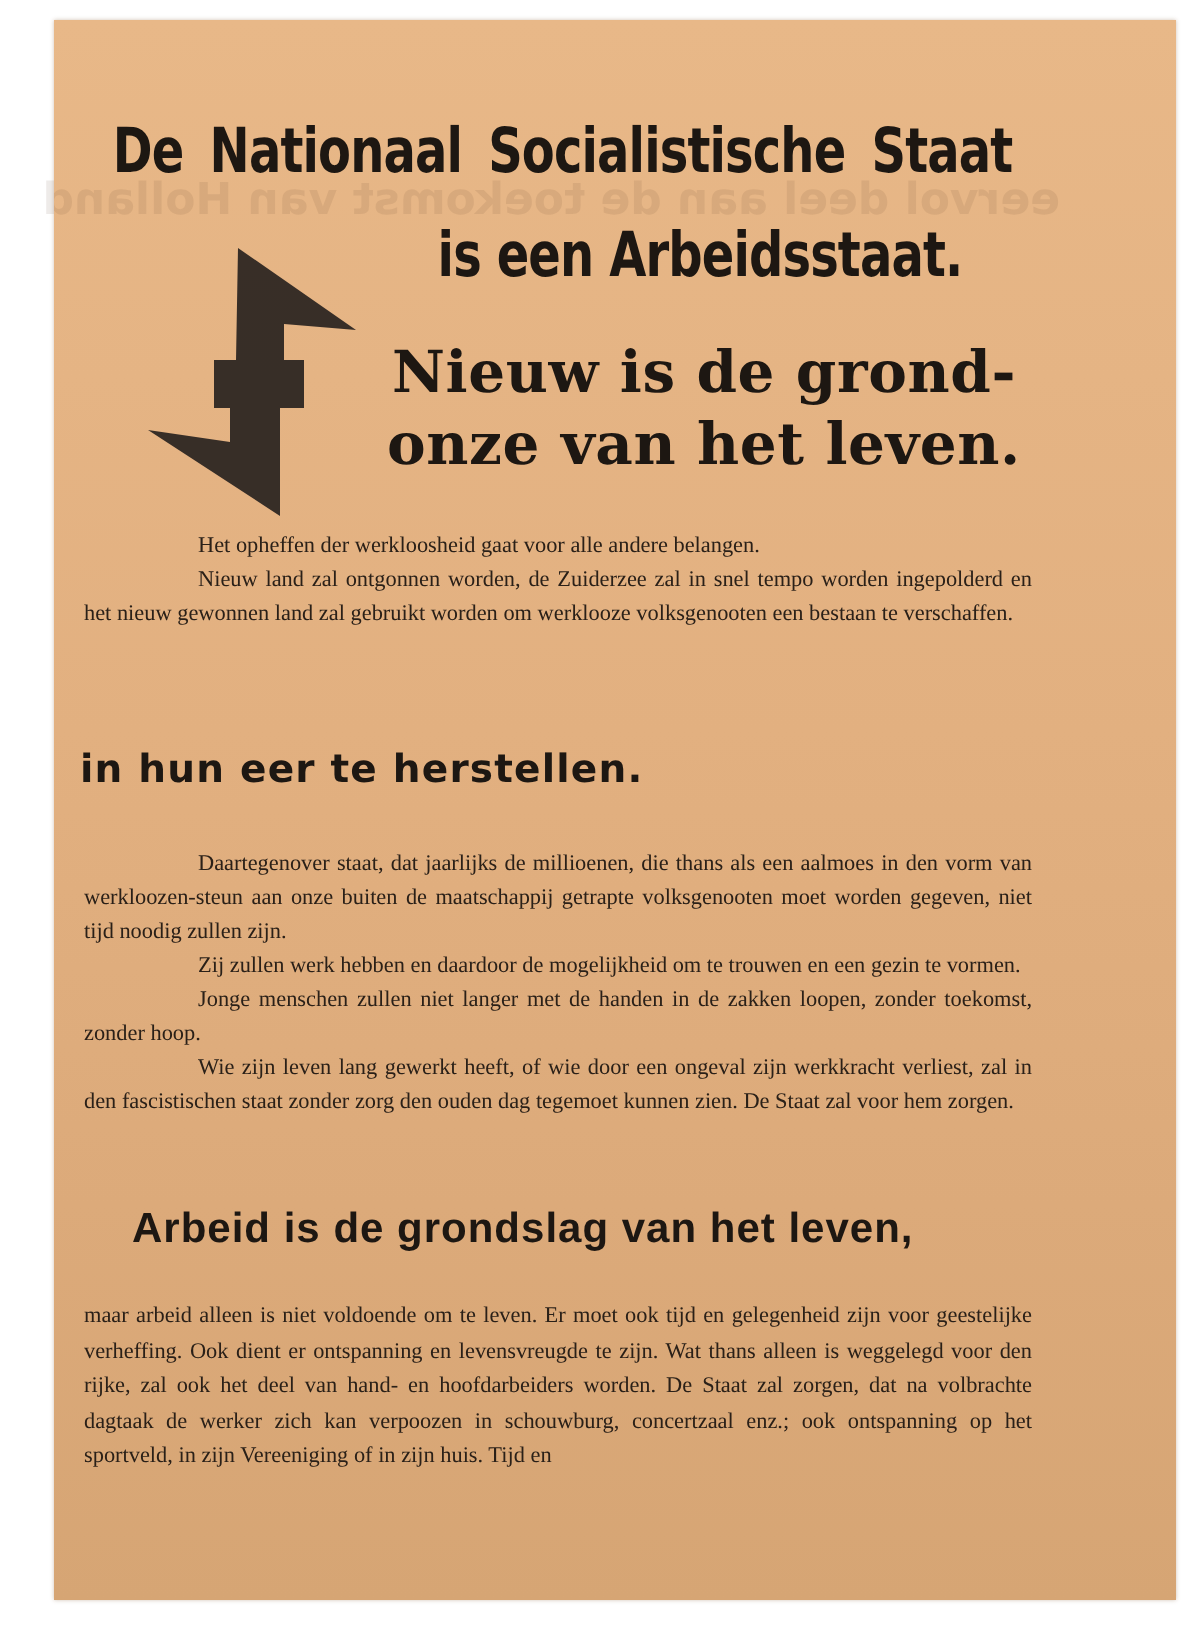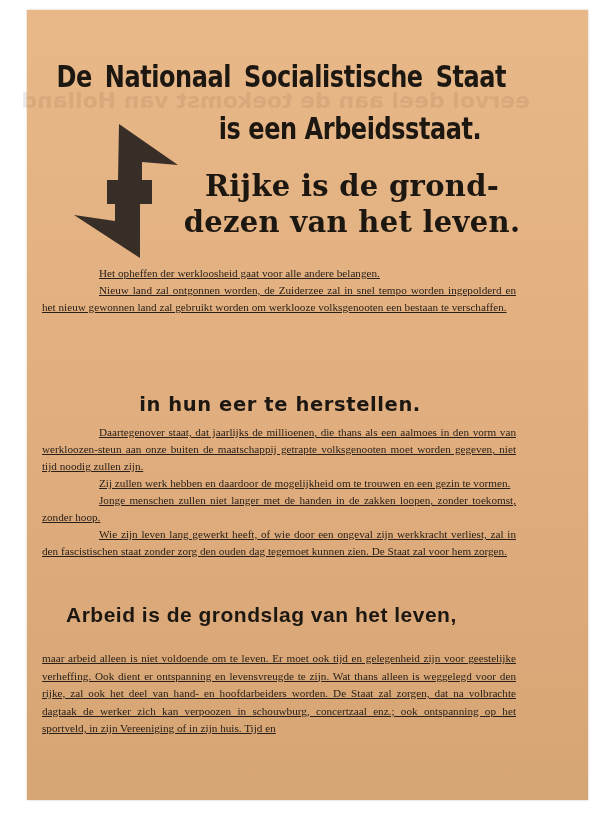--- a/index.html
+++ b/index.html
@@ -25,30 +25,29 @@
       position: absolute; left: 172px; top: 168px; width: 360px;
       font-family: "DejaVu Serif", serif; font-weight: bold; font-size: 29px;
       line-height: 36px; text-align: center; letter-spacing: 0.3px;
     }
     .symbol { position: absolute; left: 0; top: 0; }
     .body-text {
       position: absolute; left: 42px; width: 474px;
       font-family: "Liberation Serif", serif; font-size: 11.2px; line-height: 17px;
       text-align: justify; color: #2a2018;
     }
-    .body-text p { margin: 0; text-indent: 57px; text-decoration: underline; }
+    .body-text p { margin: 0; text-indent: 57px; }
     .body-text p.noindent { text-indent: 0; }
     .b1 { top: 265px; }
     .b2 { top: 424px; }
     .b3 { top: 650px; line-height: 17.5px; }
     .mid {
-      position: absolute; left: 40px; width: 480px; text-align: center; top: 373px;
+      position: absolute; left: 40px; width: 480px; top: 373px;
       font-family: "DejaVu Sans", sans-serif; font-weight: bold; font-size: 19.5px;
       letter-spacing: 0.6px;
-      margin-top: 20px;
     }
     .mid2 {
       position: absolute; left: 66px; top: 603px; width: 470px;
       font-family: Liberation Sans, sans-serif; font-weight: bold; font-size: 21px;
       letter-spacing: 0.5px; white-space: nowrap;
     }
     .ghost {
       position: absolute; left: 90px; top: 88px; width: 440px;
       font-family: "DejaVu Sans", sans-serif; font-weight: bold; font-size: 22px;
       color: rgba(90,60,35,0.10); transform: scaleX(-1); white-space: nowrap;
@@ -63,22 +62,22 @@
 <div class="ghost">eervol deel aan de toekomst van Holland</div>
 
 <div class="title l1 ink">De Nationaal Socialistische Staat</div>
 <div class="title l2 ink">is een Arbeidsstaat.</div>
 
 <svg class="symbol" width="600" height="815">
   <polygon points="119,124 178,165 142,162 142,180 152,180 152,204 140,204 140,258 74,215 115,221 115,204 107,204 107,180 118,180" fill="#2a2420" opacity="0.93"></polygon>
 </svg>
 
 <div class="sub ink">
-  <div>Rijke is de grond-</div>
-  <div>dezen van het leven.</div>
+  <div>Nieuw is de grond-</div>
+  <div>onze van het leven.</div>
 </div>
 
 <div class="body-text b1">
   <p>Het opheffen der werkloosheid gaat voor alle andere belangen.</p>
   <p>Nieuw land zal ontgonnen worden, de Zuiderzee zal in snel tempo worden ingepolderd en het nieuw gewonnen land zal gebruikt worden om werklooze volksgenooten een bestaan te verschaffen.</p>
 </div>
 
 <div class="mid ink">in hun eer te herstellen.</div>
 
 <div class="body-text b2">

